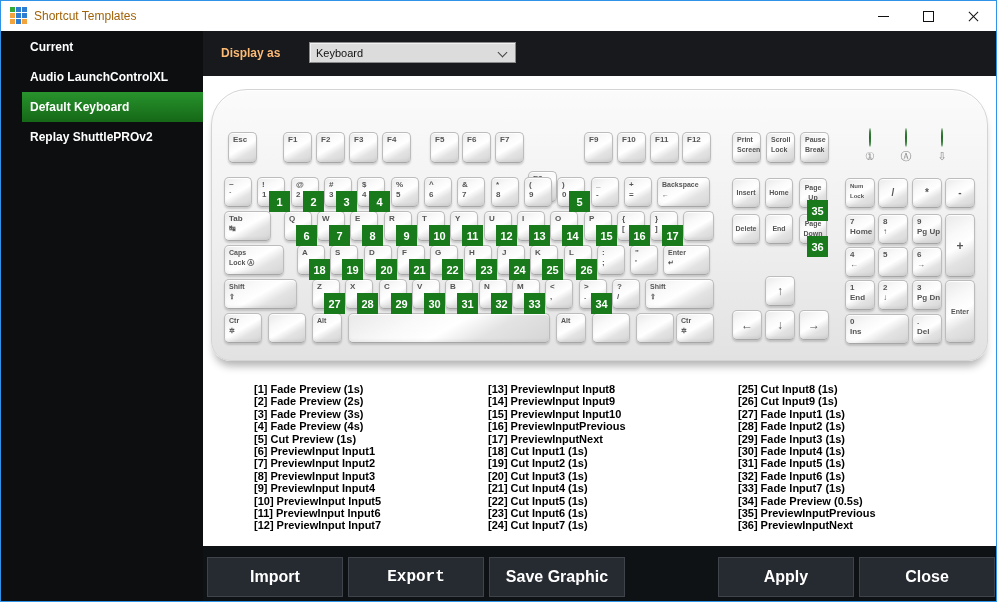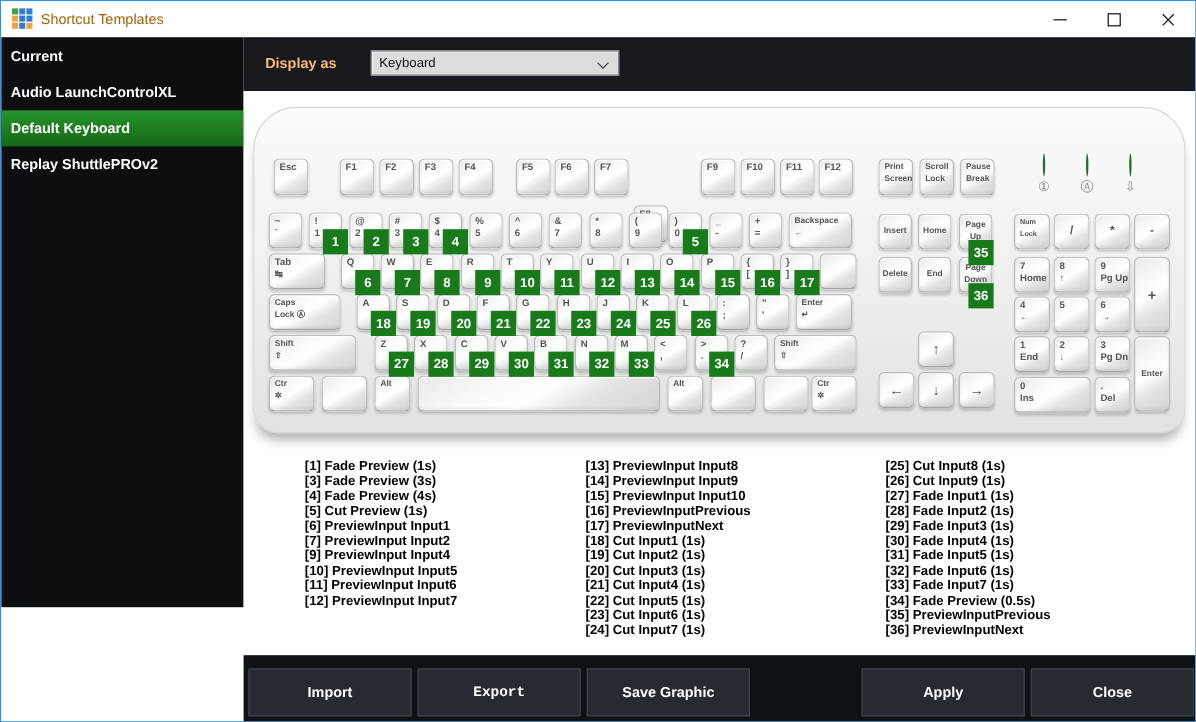--- a/index.html
+++ b/index.html
@@ -14,21 +14,21 @@
   #window-title{position:absolute;left:33px;top:8px;font-size:12px;color:#a16207;}
   #win-controls{position:absolute;right:0;top:0;height:30px;display:flex;}
   .win-btn{width:45px;height:30px;display:flex;align-items:center;justify-content:center;cursor:default;}
   .glyph-min{width:11px;height:1px;background:#111;}
   .glyph-max{width:9px;height:9px;border:1px solid #111;}
   .glyph-close{position:relative;width:11px;height:11px;}
   .glyph-close::before,.glyph-close::after{content:"";position:absolute;left:-1px;top:5px;width:13px;height:1px;background:#111;}
   .glyph-close::before{transform:rotate(45deg);}
   .glyph-close::after{transform:rotate(-45deg);}
   
-  #sidebar{position:absolute;left:0;top:30px;width:202px;height:475px;background:#0c0e10;padding-top:1px;box-sizing:border-box;}
+  #sidebar{position:absolute;left:0;top:30px;width:202px;height:571px;background:#0c0e10;padding-top:1px;box-sizing:border-box;padding-left:21px;}
   .sidebar-item{height:30px;line-height:30px;padding-left:8px;color:#fff;
     font-size:12px;font-weight:bold;cursor:default;}
   .sidebar-item.selected{background:linear-gradient(180deg,#28932c 0%,#156817 100%);}
   
   #topbar{position:absolute;left:202px;top:30px;width:793px;height:45px;background:#17191c;}
   #display-as-label{position:absolute;left:18px;top:15px;color:#fdba74;font-size:12px;font-weight:bold;}
   #display-as-dropdown{position:absolute;left:106px;top:11px;width:207px;height:21px;
     background:#dcdcdc;border:1px solid #8a8a8a;box-shadow:inset 1px 1px 0 #f2f2f2;
     font-size:11px;color:#111;line-height:21px;padding-left:6px;box-sizing:border-box;cursor:default;}
   #dropdown-chevron{position:absolute;right:9px;top:6px;width:6px;height:6px;
@@ -54,21 +54,21 @@
   .led-dot{width:7px;height:7px;border-radius:50%;margin:0 auto;
     background:radial-gradient(circle at 35% 35%,#7ddc7d,#2f8f33);border:1px solid #267029;}
   .led-sym{font-size:11px;line-height:11px;color:#8a8a8a;margin-top:4px;}
   
   #lists{position:absolute;left:0;top:307px;width:793px;}
   .shortcut-col{position:absolute;top:0;width:232px;}
   .shortcut-item{font-size:11px;font-weight:bold;color:#000;line-height:12.4px;white-space:nowrap;}
   
   #footer{position:absolute;left:202px;top:545px;width:793px;height:56px;background:#0f1215;}
   .f-btn{position:absolute;top:11px;width:136px;height:40px;background:#262a31;border:1px solid #3f444c;
-    color:#fff;font-size:12px;font-weight:bold;display:flex;align-items:center;justify-content:center;
+    color:#fff;font-size:16px;font-weight:bold;display:flex;align-items:center;justify-content:center;
     box-sizing:border-box;cursor:default;}
 </style>
 </head>
 <body>
 
 <div id="window">
 
   <div id="titlebar">
     <div id="app-icon">
         <span style="background: rgb(53, 168, 58);"></span>
@@ -494,25 +494,27 @@
           <span class="kl">.</span>
           <span class="kl">Del</span>
         </div>
         <div class="led" style="left: 650px;"><span class="led-dot"></span><div class="led-sym">①</div></div>
         <div class="led" style="left: 686px;"><span class="led-dot"></span><div class="led-sym">Ⓐ</div></div>
         <div class="led" style="left: 722px;"><span class="led-dot"></span><div class="led-sym">⇩</div></div>
       </div>
     <div id="lists">
         <div class="shortcut-col" style="left: 51px;">
           <div class="shortcut-item">[1] Fade Preview (1s)</div>
+          <div class="shortcut-item">[2] Fade Preview (2s)</div>
           <div class="shortcut-item">[3] Fade Preview (3s)</div>
           <div class="shortcut-item">[4] Fade Preview (4s)</div>
           <div class="shortcut-item">[5] Cut Preview (1s)</div>
           <div class="shortcut-item">[6] PreviewInput Input1</div>
           <div class="shortcut-item">[7] PreviewInput Input2</div>
+          <div class="shortcut-item">[8] PreviewInput Input3</div>
           <div class="shortcut-item">[9] PreviewInput Input4</div>
           <div class="shortcut-item">[10] PreviewInput Input5</div>
           <div class="shortcut-item">[11] PreviewInput Input6</div>
           <div class="shortcut-item">[12] PreviewInput Input7</div>
         </div>
         <div class="shortcut-col" style="left: 285px;">
           <div class="shortcut-item">[13] PreviewInput Input8</div>
           <div class="shortcut-item">[14] PreviewInput Input9</div>
           <div class="shortcut-item">[15] PreviewInput Input10</div>
           <div class="shortcut-item">[16] PreviewInputPrevious</div>

